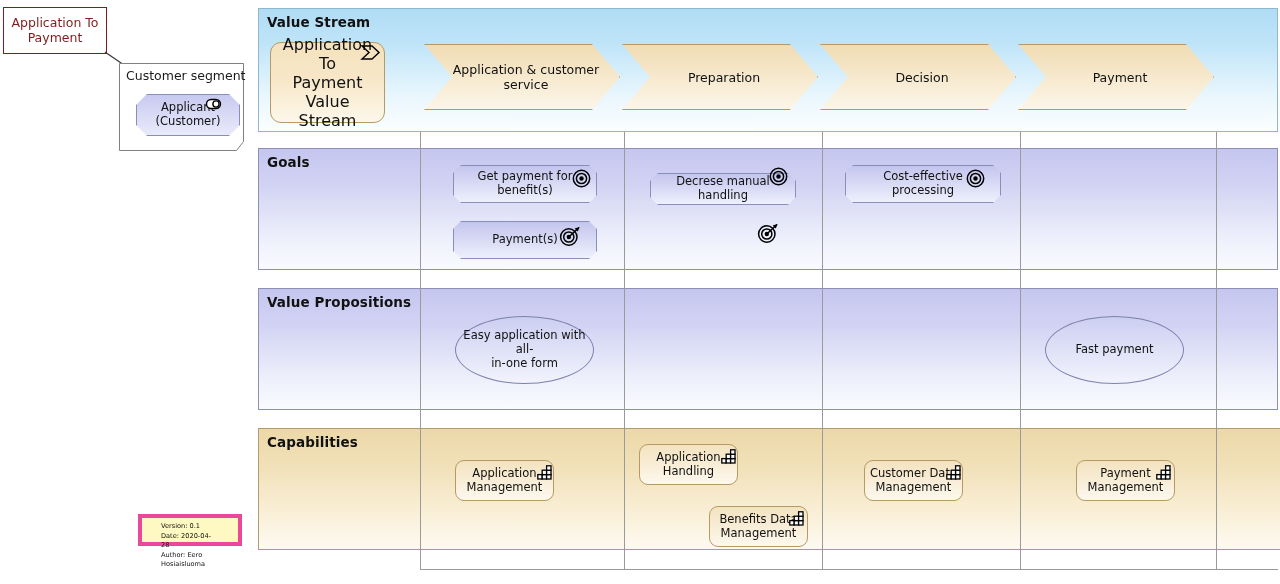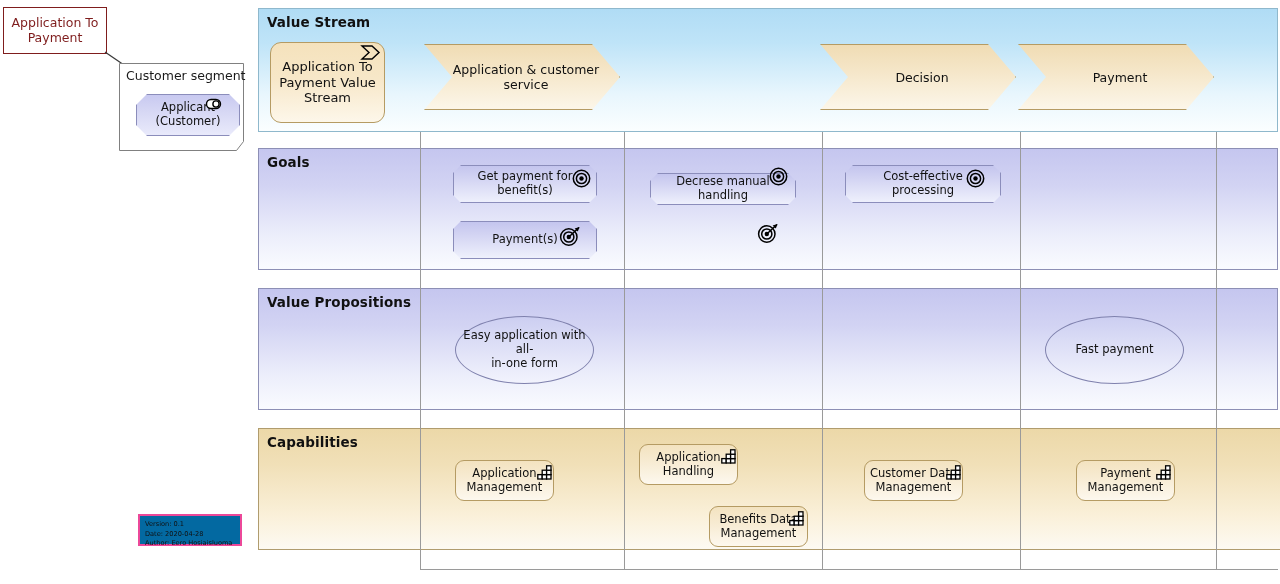--- a/index.html
+++ b/index.html
@@ -81,21 +81,21 @@
     color: #111111;
     line-height: 1.2;
   }
   .el .lbl { display: block; padding: 0 4px; }
 
   
   .vs-master {
     background: linear-gradient(to bottom, #f5e2bc 0%, #f7e7c8 45%, #fdf7ea 100%);
     border: 1px solid #b59b63;
     border-radius: 11px;
-    font-size: 13px;
+    font-size: 16px;
   }
 
   
   .chevron {
     background: linear-gradient(to bottom, #f0dcb4 0%, #f5e6c8 40%, #fcf6e9 100%);
     border: 1px solid #b59b63;
     clip-path: polygon(0 0, calc(100% - 28px) 0, 100% 50%, calc(100% - 28px) 100%, 0 100%, 28px 50%);
     font-size: 12.5px;
     padding-left: 22px;
     padding-right: 14px;
@@ -135,26 +135,26 @@
   
   .icon {
     position: absolute;
     pointer-events: none;
   }
   .icon svg { display: block; }
 
   
   .meta-box {
     position: absolute;
-    background: #0369a1;
-    border: 2px solid #ec4899;
+    background: #fef9c3;
+    border: 4px solid #ec4899;
     font-size: 6.6px;
     line-height: 1.45;
     color: #111111;
-    padding: 4px 5px;
+    padding: 4px 19px;
     font-family: "DejaVu Sans", "Liberation Sans", sans-serif;
   }
 
   .connector { position: absolute; }
 </style>
 </head>
 <body>
 
 <div id="canvas">
 
@@ -203,20 +203,23 @@
     </span>
   </div>
   <span class="icon" style="left:360px; top:44px;">
     <svg width="22" height="17" viewBox="0 0 22 17">
       <path d="M2,2 L12,2 L19,8.5 L12,15 L2,15 L9,8.5 Z" fill="none" stroke="#000000" stroke-width="1.4" stroke-linejoin="miter"></path>
     </svg>
   </span>
 
   <div class="el chevron" style="left:424px; top:44px; width:196px; height:66px;">
     <span class="lbl">Application &amp; customer service</span>
+  </div>
+  <div class="el chevron" style="left:622px; top:44px; width:196px; height:66px;">
+    <span class="lbl">Preparation</span>
   </div>
   <div class="el chevron" style="left:820px; top:44px; width:196px; height:66px;">
     <span class="lbl">Decision</span>
   </div>
   <div class="el chevron" style="left:1018px; top:44px; width:196px; height:66px;">
     <span class="lbl">Payment</span>
   </div>
 
   <div class="band band-purple" style="left:258px; top:148px; width:1020px; height:122px;">
     <div class="band-label">Goals</div>

